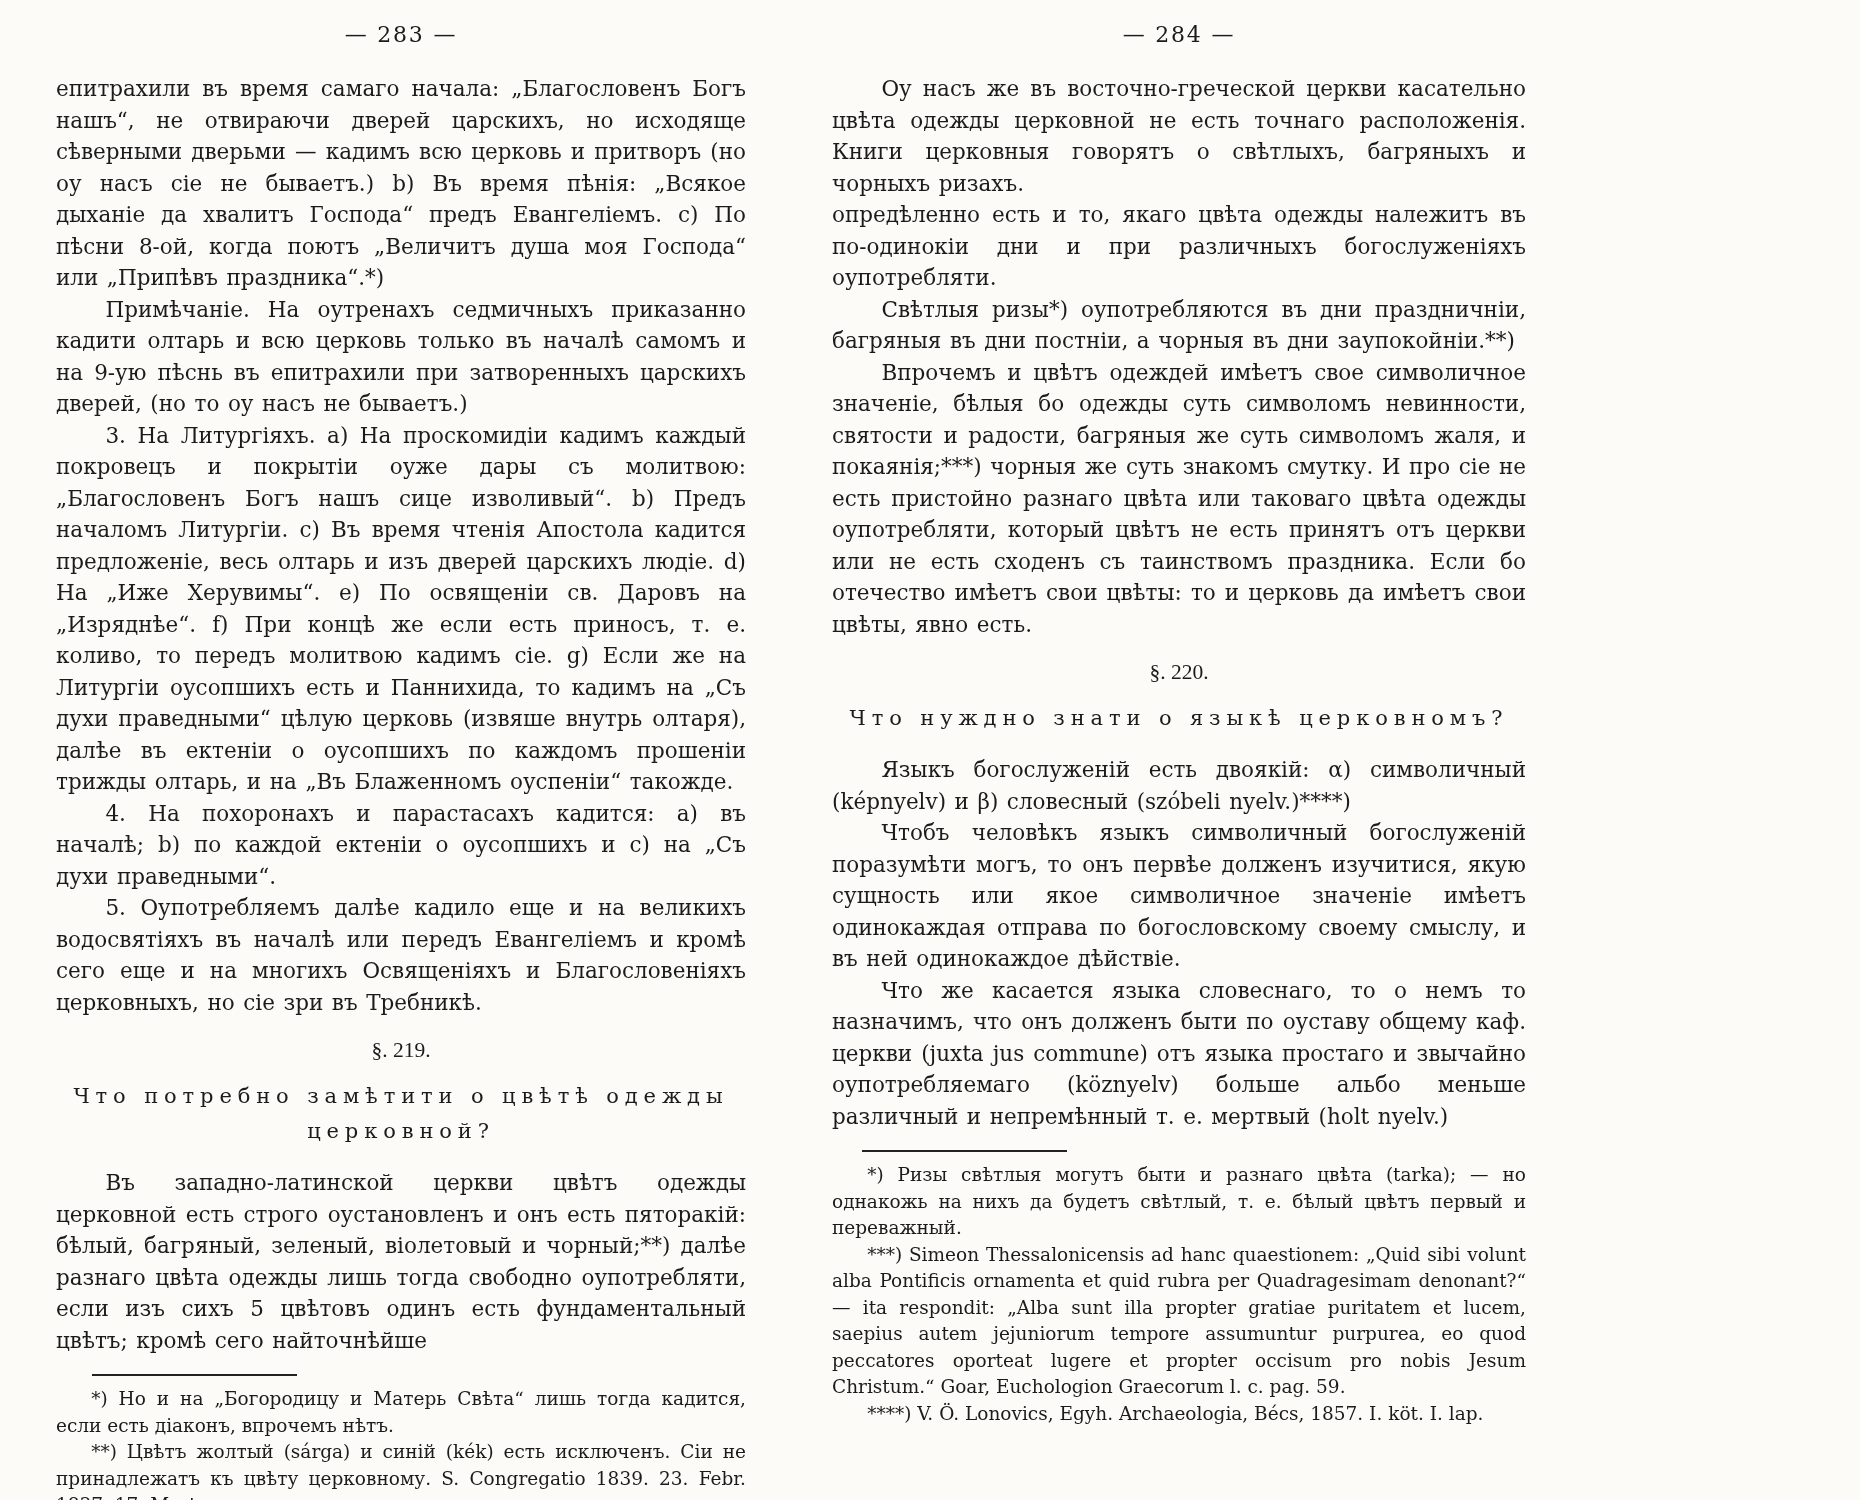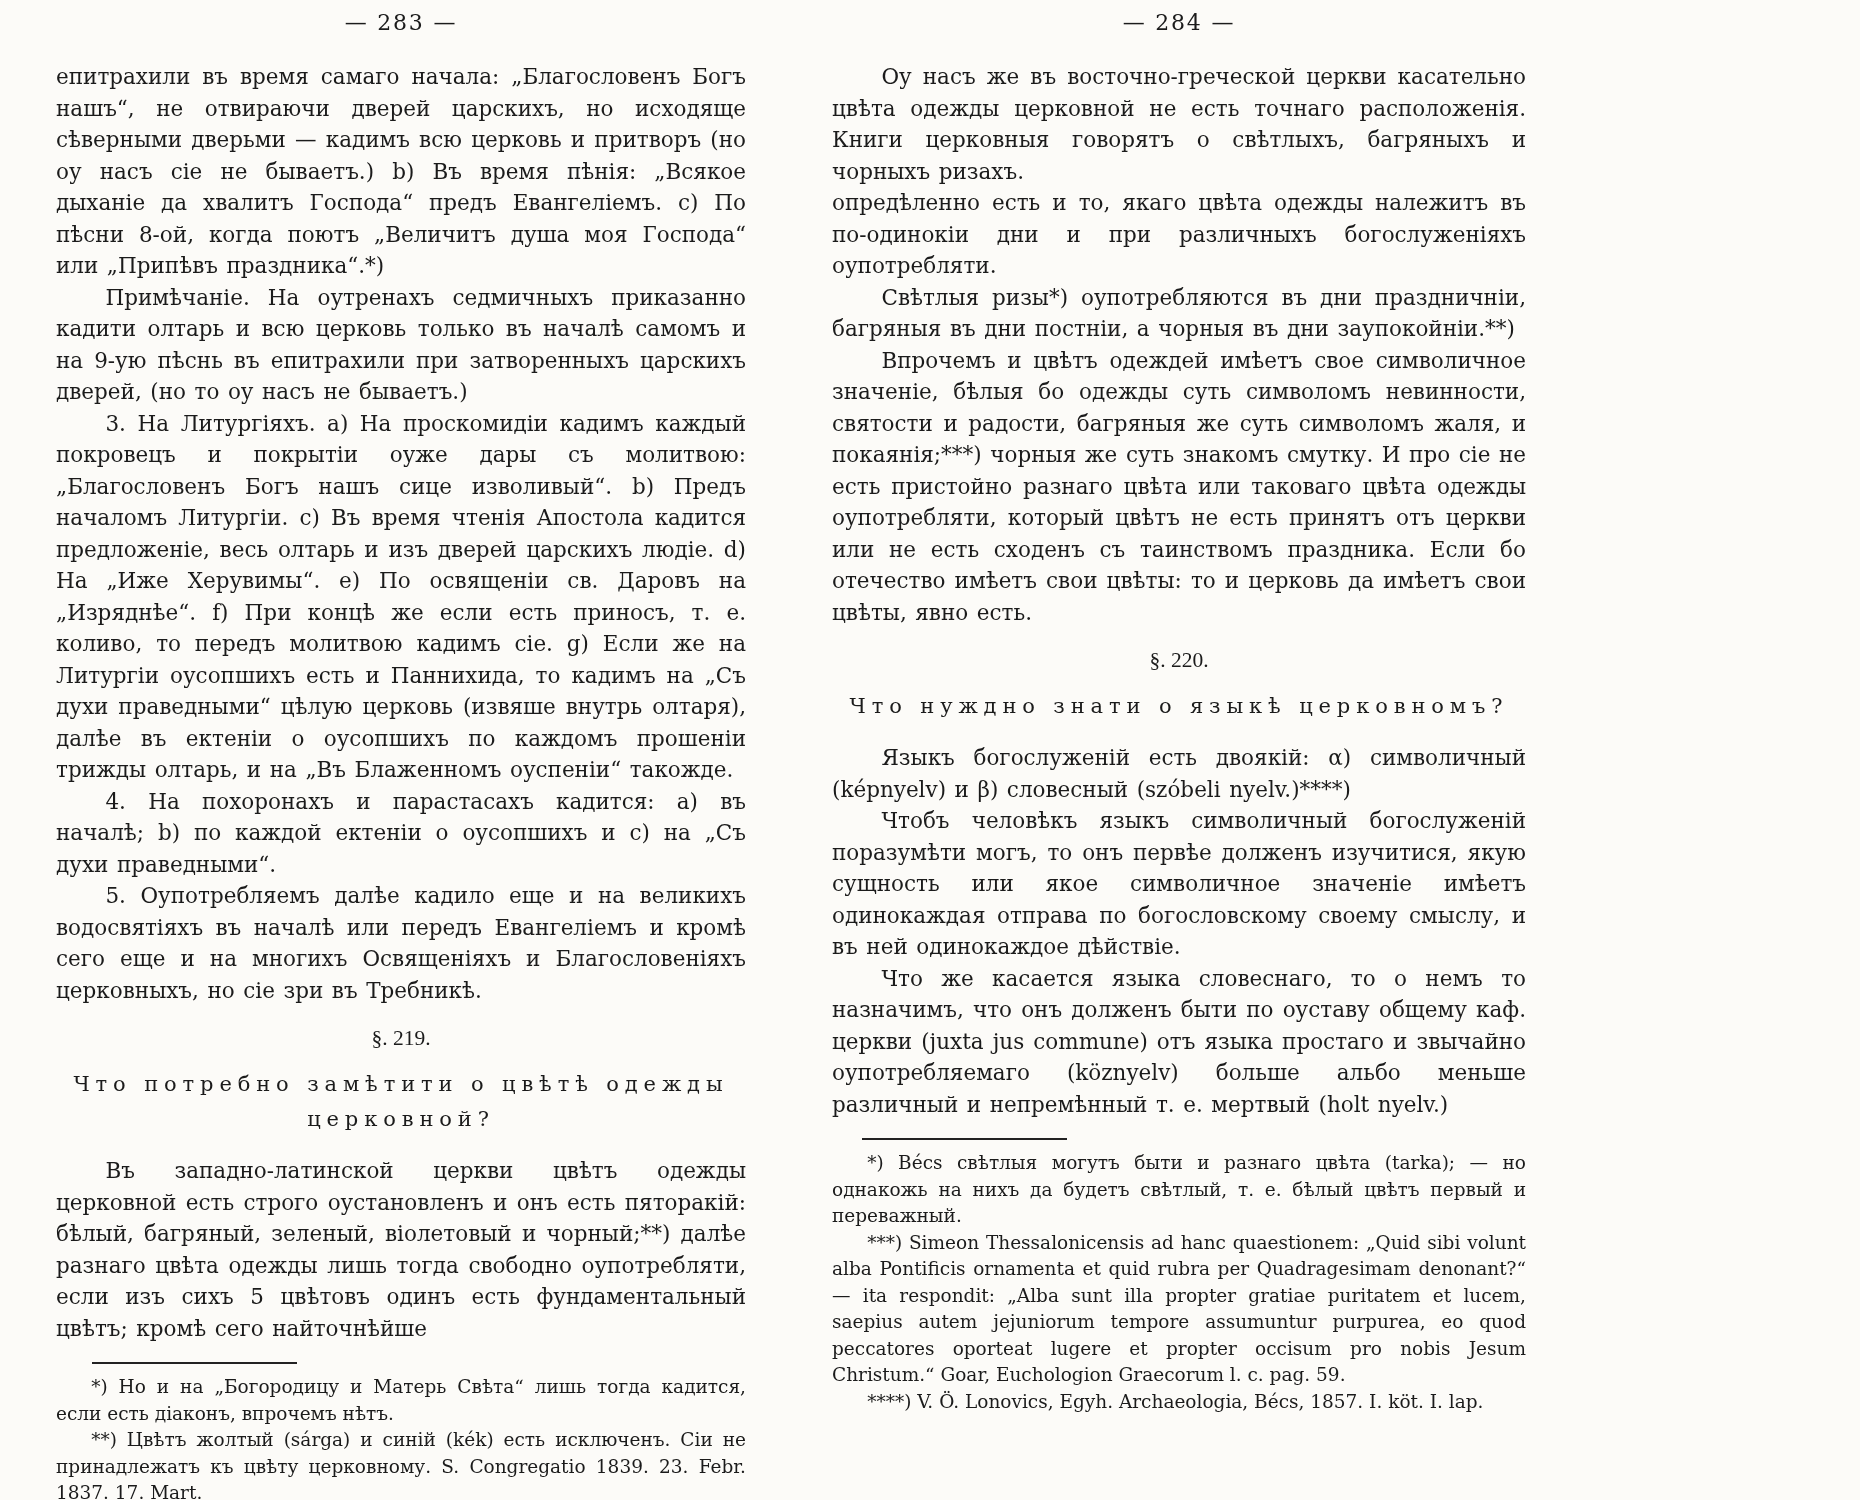--- a/index.html
+++ b/index.html
@@ -10,21 +10,21 @@
     height: 1500px;
     background: #fcfbf8;
     font-family: "DejaVu Serif", "Liberation Serif", serif;
     color: #1b1b1b;
     overflow: hidden;
   }
   .spread {
     display: flex;
     width: 1860px;
     height: 1500px;
-    padding-top: 10px;
+    padding-top: 22px;
   }
   .page {
     display: flex;
     flex-direction: column;
   }
   .page-left {
     width: 690px;
     margin-left: 56px;
   }
   .page-right {
@@ -112,19 +112,19 @@
 
     <div class="section-number">§. 220.</div>
     <h2 class="section-heading">Что нуждно знати о языкѣ церковномъ?</h2>
 
     <p class="para">Языкъ богослуженій есть двоякій: α) символичный (képnyelv) и β) словесный (szóbeli nyelv.)****)</p>
     <p class="para">Чтобъ человѣкъ языкъ символичный богослуженій поразумѣти могъ, то онъ первѣе долженъ изучитися, якую сущность или якое символичное значеніе имѣетъ одинокаждая отправа по богословскому своему смыслу, и въ ней одинокаждое дѣйствіе.</p>
     <p class="para">Что же касается языка словеснаго, то о немъ то назначимъ, что онъ долженъ быти по оуставу общему каф. церкви (juxta jus commune) отъ языка простаго и звычайно оупотребляемаго (köznyelv) больше альбо меньше различный и непремѣнный т. е. мертвый (holt nyelv.)</p>
 
     <div class="footnote-block">
       <div class="footnote-rule"></div>
-      <p class="footnote">*) Bécs свѣтлыя могутъ быти и разнаго цвѣта (tarka); — но однакожь на нихъ да будетъ свѣтлый, т. е. бѣлый цвѣтъ первый и переважный.</p>
+      <p class="footnote">*) Ризы свѣтлыя могутъ быти и разнаго цвѣта (tarka); — но однакожь на нихъ да будетъ свѣтлый, т. е. бѣлый цвѣтъ первый и переважный.</p>
       <p class="footnote">***) Simeon Thessalonicensis ad hanc quaestionem: „Quid sibi volunt alba Pontificis ornamenta et quid rubra per Quadragesimam denonant?“ — ita respondit: „Alba sunt illa propter gratiae puritatem et lucem, saepius autem jejuniorum tempore assumuntur purpurea, eo quod peccatores oporteat lugere et propter occisum pro nobis Jesum Christum.“ Goar, Euchologion Graecorum l. c. pag. 59.</p>
       <p class="footnote">****) V. Ö. Lonovics, Egyh. Archaeologia, Bécs, 1857. I. köt. I. lap.</p>
     </div>
   </div>
 
 </div>
 
 </body></html>

